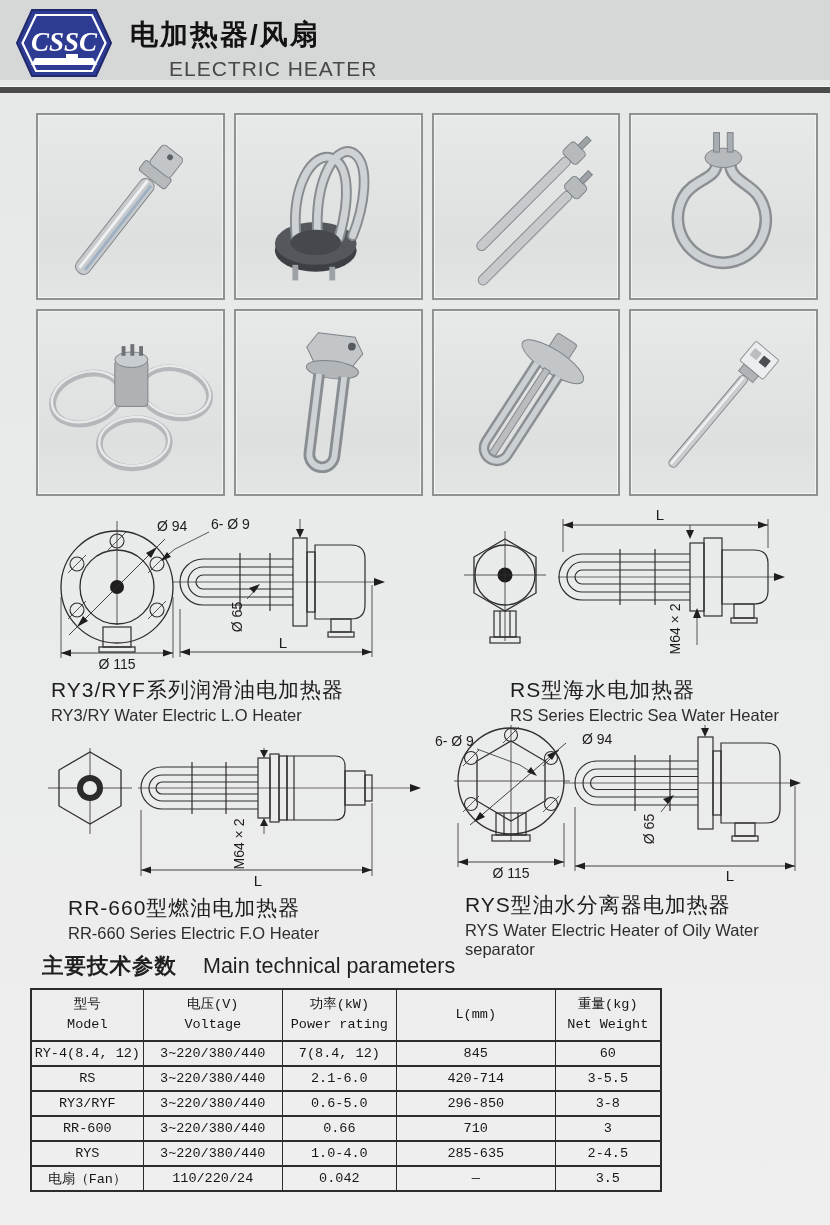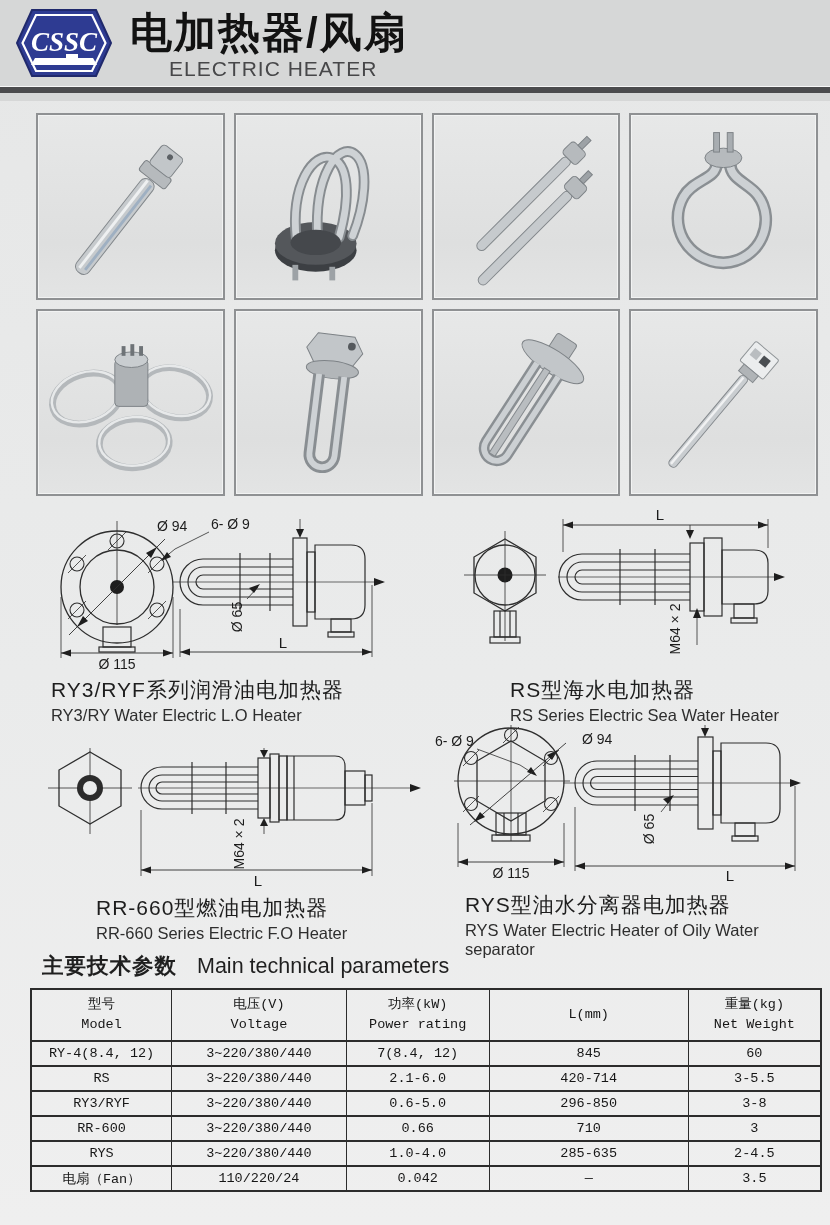--- a/index.html
+++ b/index.html
@@ -1,41 +1,41 @@
 <!DOCTYPE html>
 <html><head>
 <meta charset="utf-8">
 <style>
   * { margin:0; padding:0; box-sizing:border-box; }
   body { background:#bfbfbf; font-family:"Liberation Sans","DejaVu Sans",sans-serif; }
   .page { position:relative; width:830px; height:1225px; margin:0 auto; overflow:hidden;
           background:linear-gradient(180deg,#e6e7e7 0%,#eaebeb 55%,#efefef 100%); }
   
-  .header { position:absolute; top:0; left:0; width:830px; height:101px; background:#d6d7d7; }
+  .header { position:absolute; top:0; left:0; width:830px; height:80px; background:#d6d7d7; }
   .logo { position:absolute; top:7px; left:14px; width:100px; height:72px; }
-  .title-cn { position:absolute; top:5px; left:130px; font-size:42px; font-weight:bold; color:#121212; letter-spacing:2px; }
+  .title-cn { position:absolute; top:16px; left:130px; font-size:28px; font-weight:bold; color:#121212; letter-spacing:2px; }
   .title-en { position:absolute; top:57px; left:133px; font-size:21px; color:#474749; letter-spacing:1px;margin-left:36px; }
   .bar { position:absolute; top:86px; left:0; width:830px; height:7px; background:#4b4b4d; border-top:1px solid #f7f7f7; }
   
   .photos { position:absolute; top:113px; left:36px; width:782px; display:grid;
             grid-template-columns:repeat(4,1fr); grid-auto-rows:187px; gap:9px; }
   .pcell { border:2px solid #8f9193; background:linear-gradient(180deg,#e7e8e8 0%,#dedfdf 70%,#e3e4e4 100%);
            box-shadow:inset 0 0 0 1px #f2f3f3; }
   .pcell svg { width:100%; height:100%; display:block; }
   
   .draw-block { position:absolute; }
   .draw-block svg { display:block; overflow:visible; }
   .draw-block svg text { font-family:"Liberation Sans","DejaVu Sans",sans-serif; fill:#1c1c1c; }
   .cap-cn { font-size:21px; color:#1d1d1d; letter-spacing:1px; margin-top:6px; }
   .cap-en { font-size:16.5px; color:#2e2e2e; margin-top:2px; }
   
   .params-title { position:absolute; top:951px; left:42px; font-size:21.5px; color:#1f1f1f; }
   .params-title .cn { font-weight:bold; letter-spacing:1px; }
-  .params-title .en { font-weight:normal; margin-left:20px; }
-  table.spec { position:absolute; top:988px; left:30px; width:792px; border-collapse:collapse;
+  .params-title .en { font-weight:normal; margin-left:26px; }
+  table.spec { position:absolute; top:988px; left:30px; width:632px; border-collapse:collapse;
                table-layout:fixed; background:transparent; }
   table.spec th, table.spec td { border:1px solid #2c2c2c; border-bottom-width:2px; border-top-width:2px;
                text-align:center; vertical-align:middle; color:#161616;
                font-family:"Liberation Mono","DejaVu Sans Mono",monospace; font-size:13.5px; }
   table.spec { border:2px solid #2c2c2c; }
   table.spec th { height:52px; font-weight:normal; line-height:1.45; }
   table.spec td { height:25px; }
 </style>
 </head>
 <body>
@@ -329,21 +329,21 @@
       <text transform="rotate(-90 204 96)" x="204" y="96" text-anchor="middle" font-size="14">M64 × 2</text>
       <g stroke="#2e2e2e" stroke-width="0.8">
           <line x1="101" y1="62" x2="101" y2="128"></line>
           <line x1="332" y1="55" x2="332" y2="128"></line>
         </g>
       <line x1="101" y1="122" x2="332" y2="122" stroke="#2e2e2e" stroke-width="0.9"></line>
       <polygon points="101,122 111,118.5 111,125.5" fill="#1e1e1e"></polygon>
       <polygon points="332,122 322,118.5 322,125.5" fill="#1e1e1e"></polygon>
       <text x="218" y="138" text-anchor="middle" font-size="15">L</text>
     </svg>
-    <div class="cap" style="margin-left:56px">
+    <div class="cap" style="margin-left:28px">
       <div class="cap-cn">RR-660型燃油电加热器</div>
       <div class="cap-en">RR-660 Series Electric F.O Heater</div>
     </div>
   </div>
 
   <div class="draw-block" style="left:430px; top:725px; width:390px;">
     <svg width="390" height="160" viewBox="0 0 390 160">
       <text x="5" y="21" font-size="14">6- Ø 9</text>
       <polyline points="47,24 90,40 104,49" fill="none" stroke="#2e2e2e" stroke-width="0.8"></polyline>
       <polygon points="107,51 97,47 101,42" fill="#1e1e1e"></polygon>

